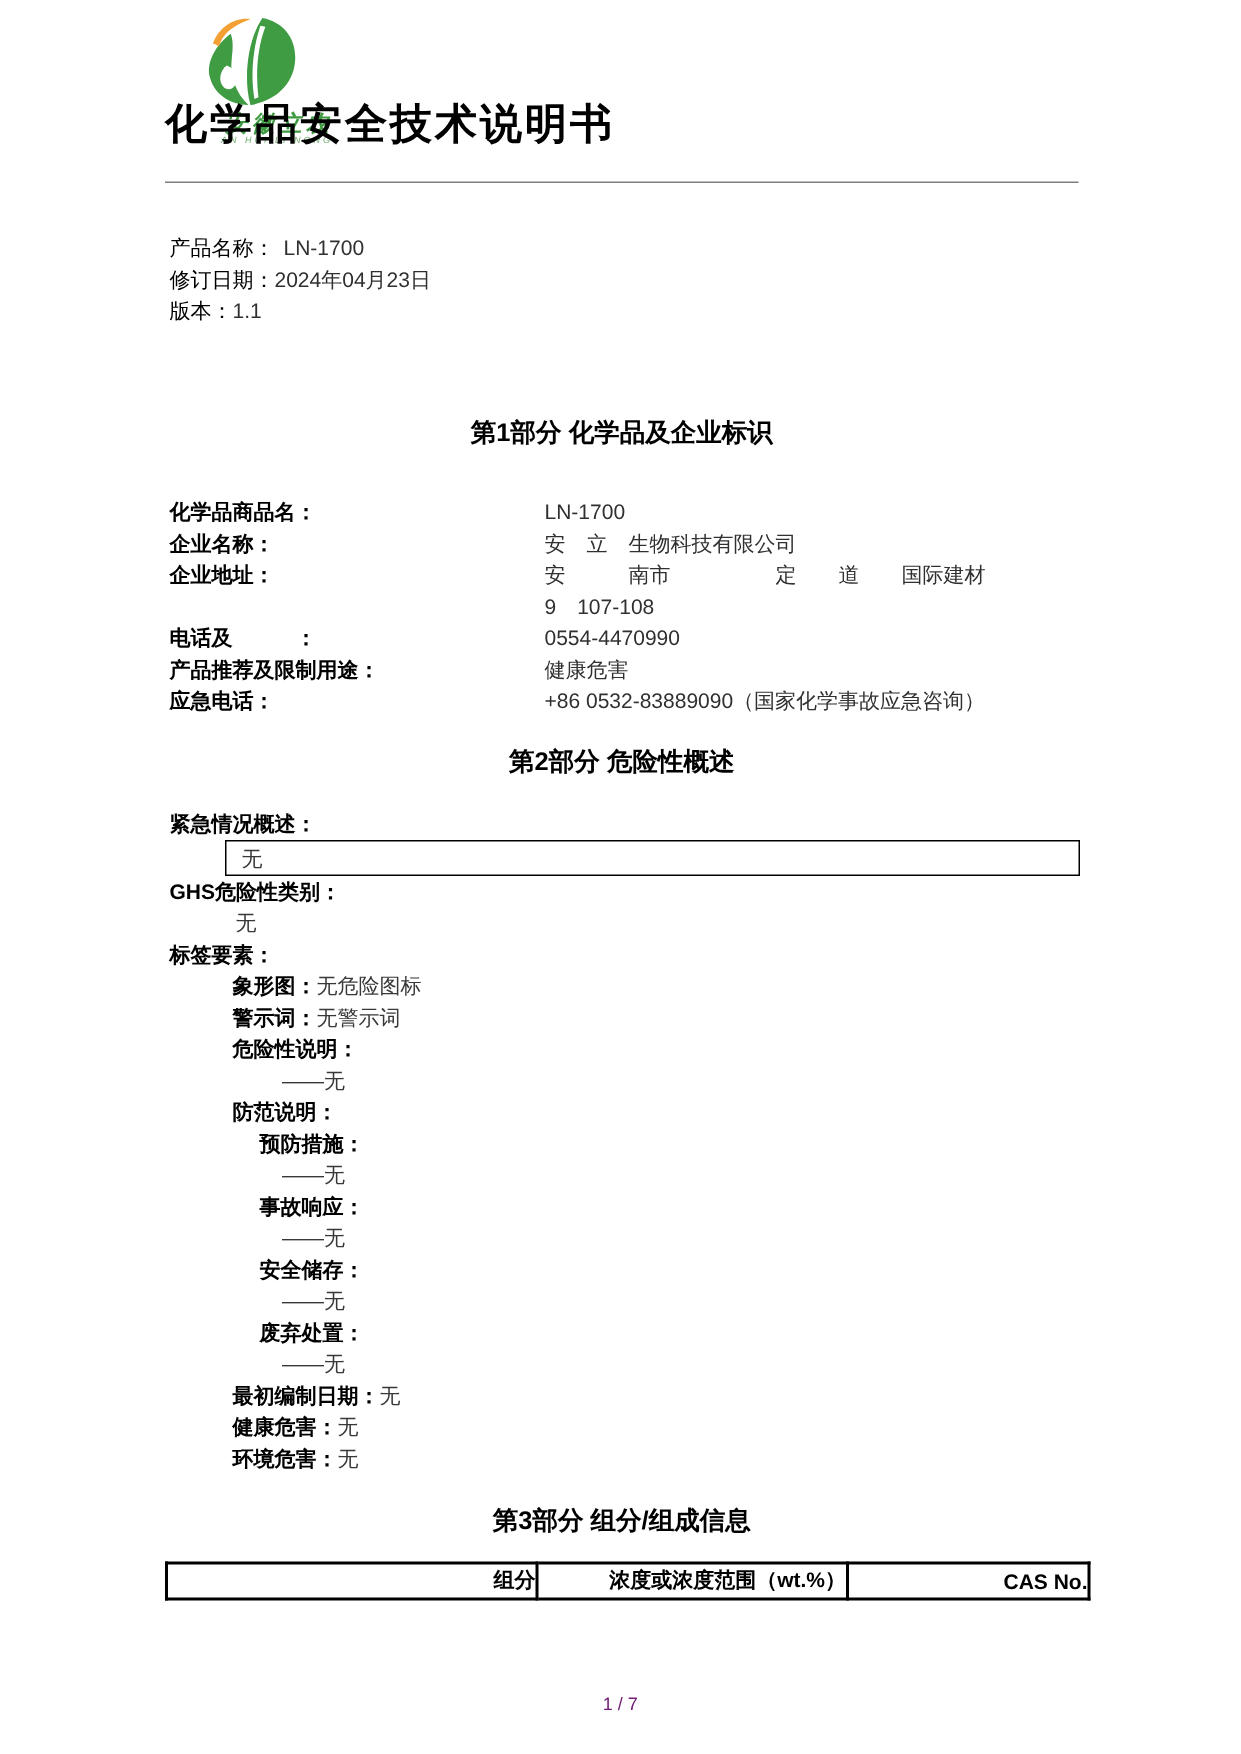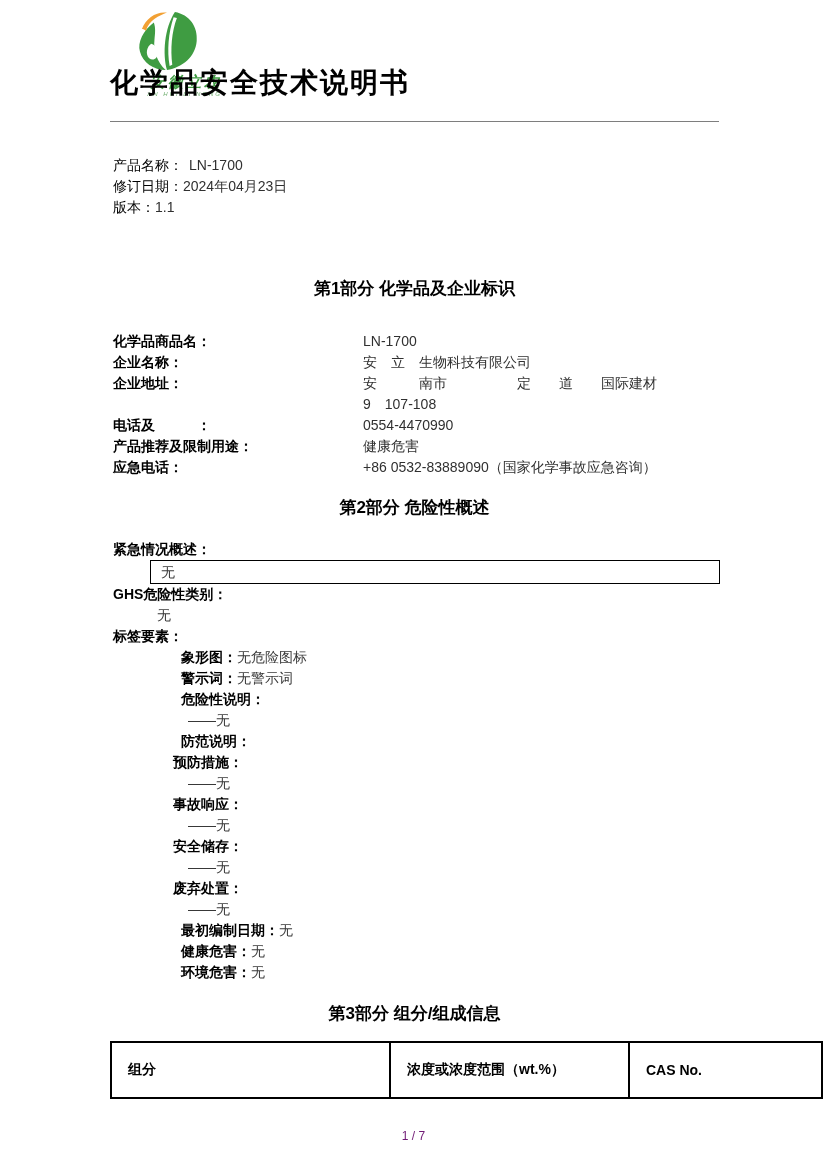--- a/index.html
+++ b/index.html
@@ -45,36 +45,36 @@
   .s1-row{display:flex;align-items:flex-start;}
   .s1-label{width:250px;flex:0 0 250px;font-weight:bold;margin-left:3px;white-space:pre-wrap;}
   .s1-value{color:#303030;white-space:pre-wrap;}
 
   
   .s2{margin-top:21px;font-size:14px;line-height:21px;}
   .line{white-space:pre-wrap;}
   .b{font-weight:bold;}
   .val{color:#383838;font-weight:normal;}
   .ind0{margin-left:3px;}
-  .ind1{margin-left:71px;}
+  .ind1{margin-left:45px;}
   .ind2{margin-left:63px;}
   .ind3{margin-left:78px;}
   .emg-box{
     margin-left:40px;width:558px;height:20px;
     border:1px solid #000;padding:1px 0 1px 10px;
     color:#383838;line-height:20px;
   }
 
   
   .s3-table{
     margin-top:17px;width:609px;border-collapse:collapse;table-layout:fixed;
   }
   .s3-table th{
     border:2px solid #000;height:22px;
-    font-size:14px;font-weight:bold;text-align:left;padding:16px;
+    font-size:14px;font-weight:bold;text-align:right;padding:0;
   }
   .c1{width:245px;}
   .c2{width:205px;}
   .c3{width:159px;margin-top:39px;}
 
   
   .footer{
     position:absolute;left:0;right:0;bottom:26px;
     text-align:center;font-size:12px;color:#701a75;
   }

